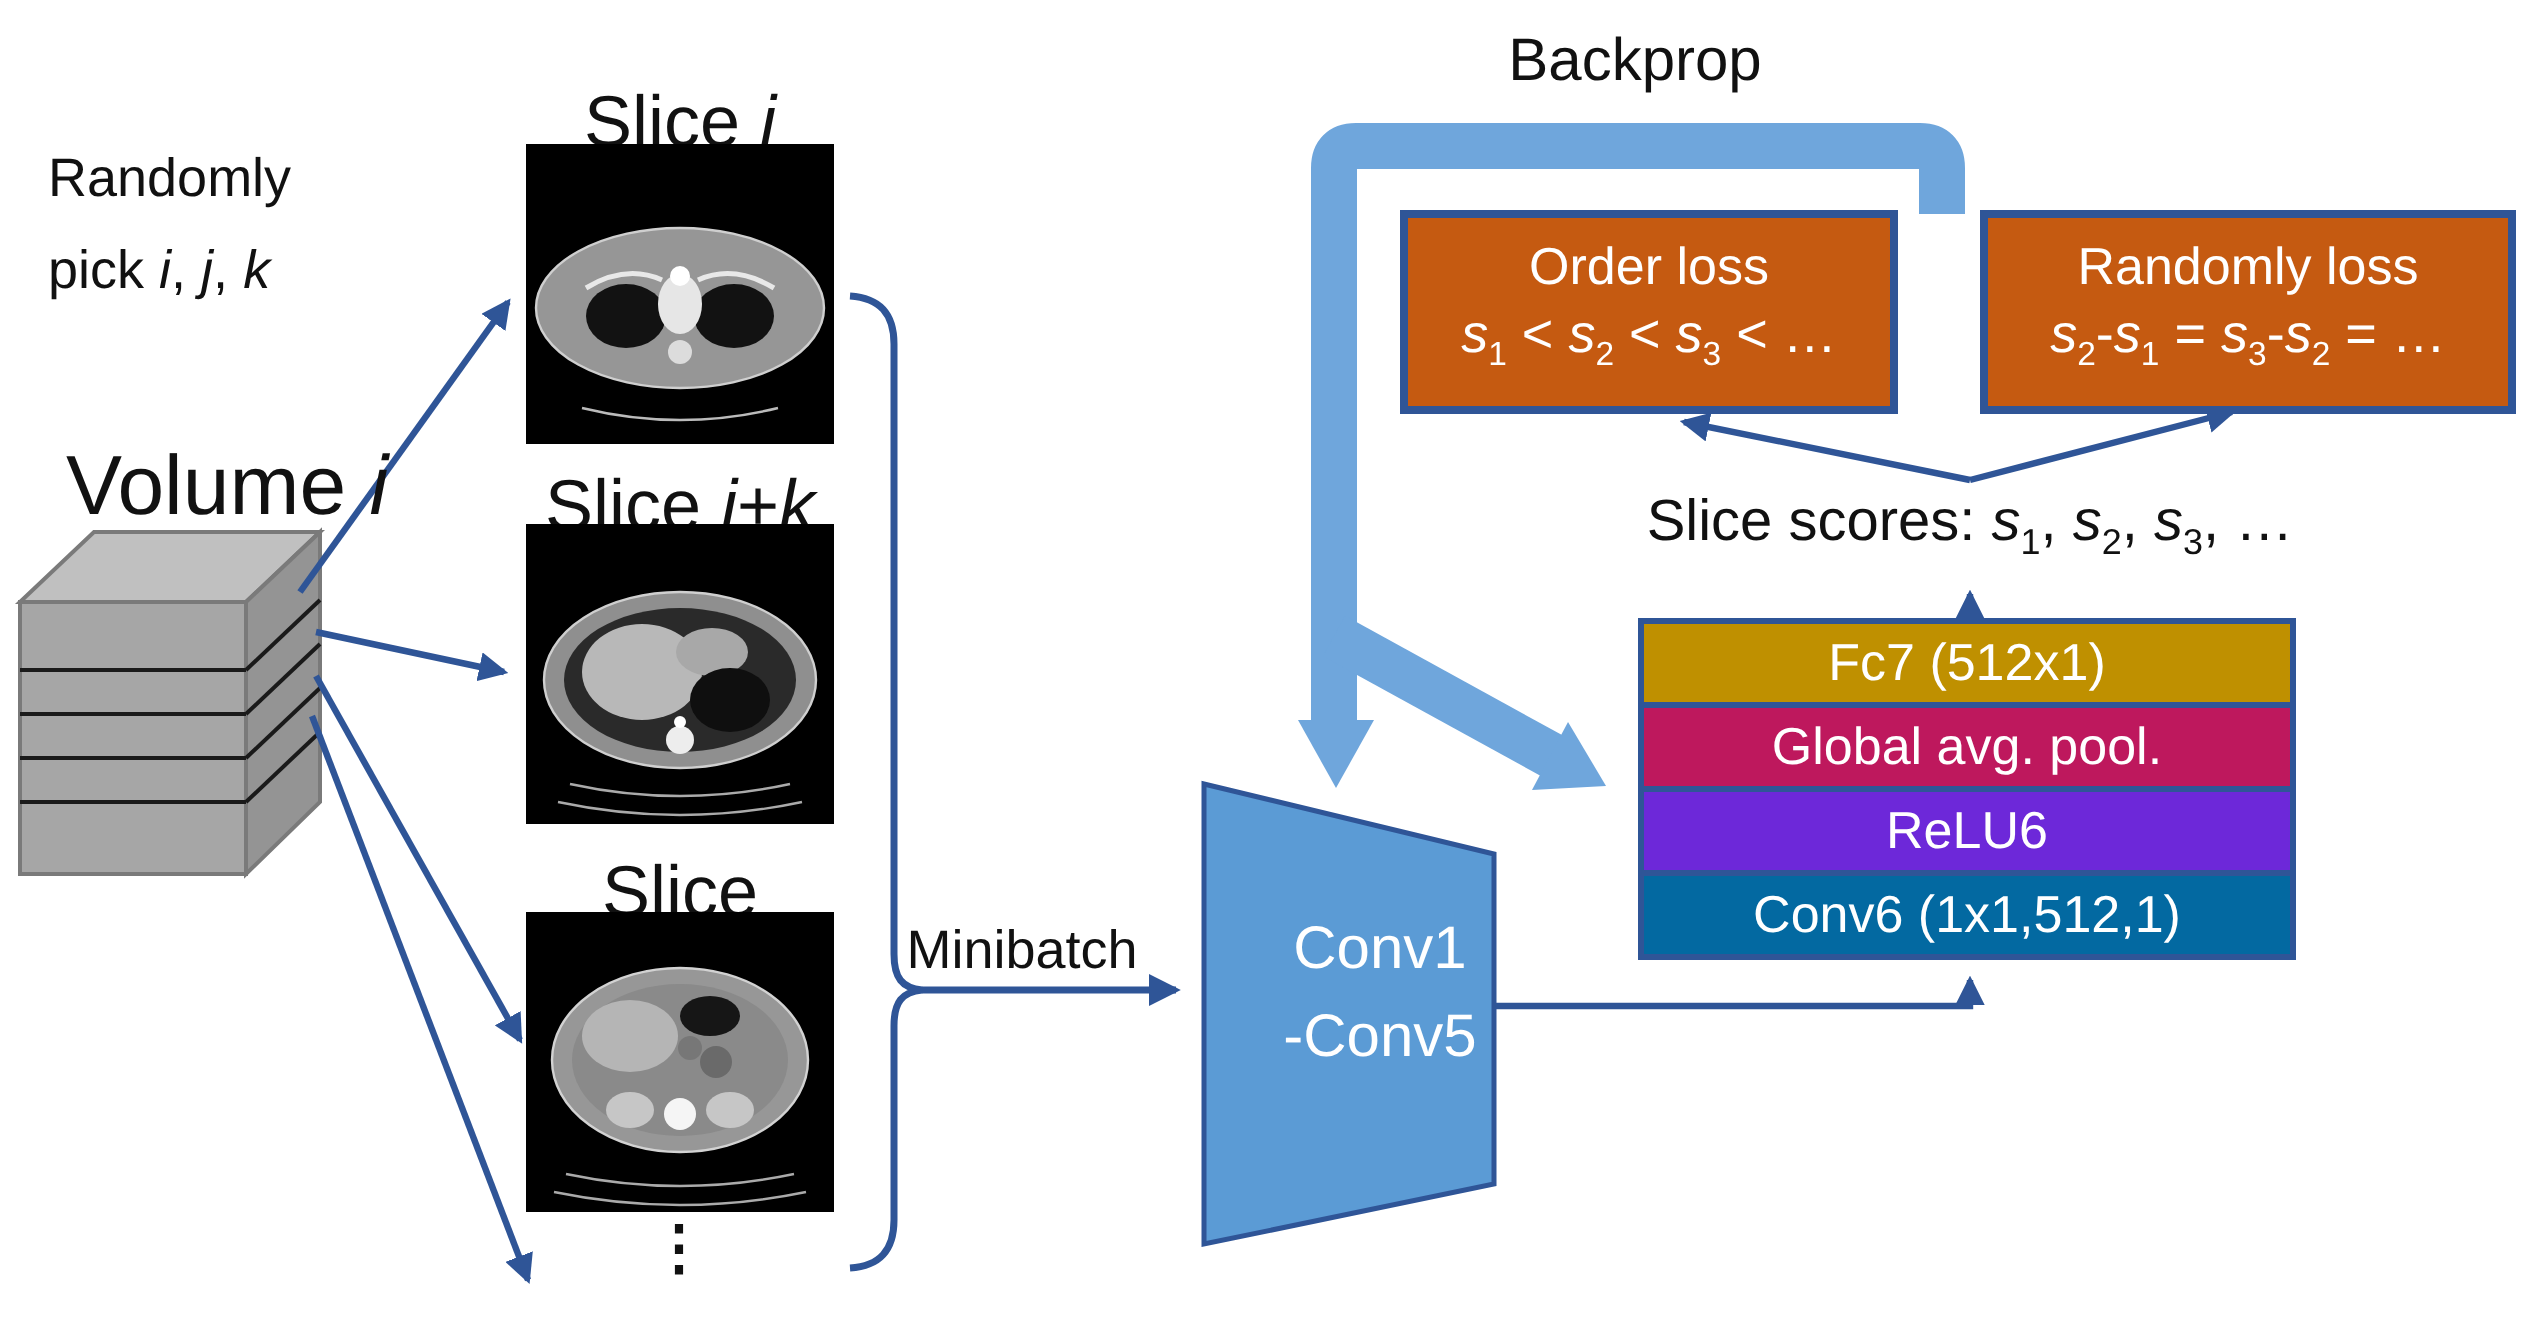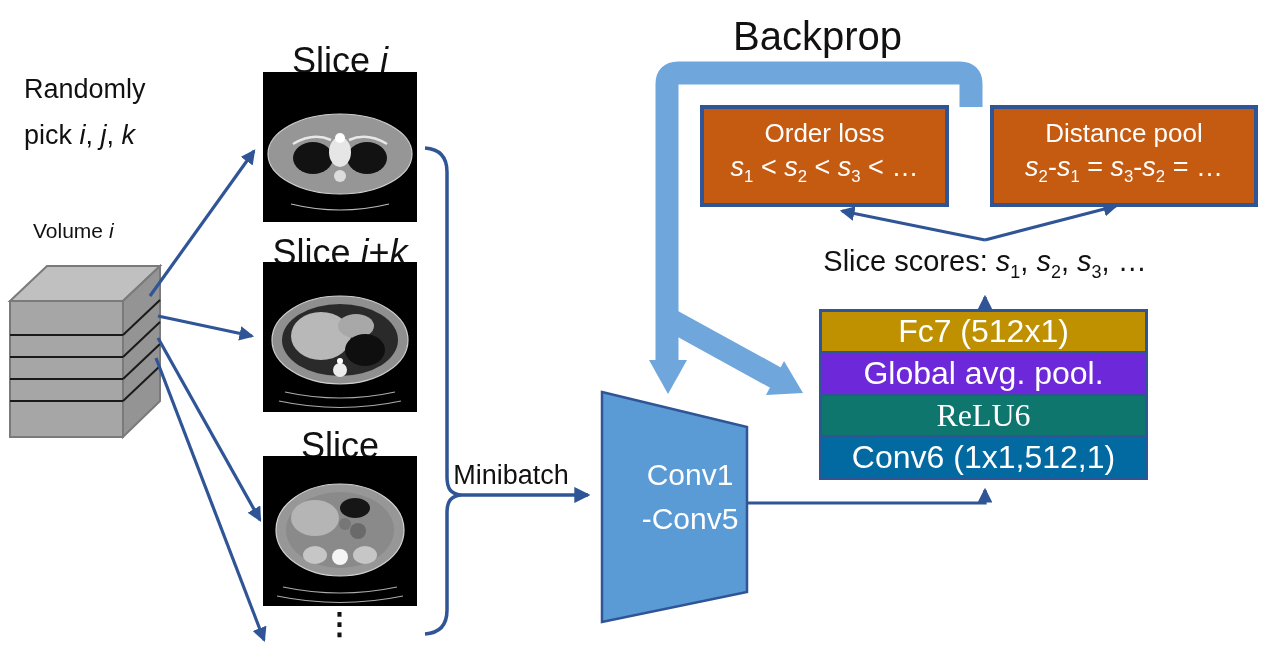--- a/index.html
+++ b/index.html
@@ -3,39 +3,39 @@
 <meta charset="utf-8">
 <style>
   html,body{margin:0;padding:0;background:#ffffff;}
   .canvas{position:relative;width:1265px;height:661px;background:#ffffff;
           font-family:"Liberation Sans",sans-serif;overflow:hidden;color:#111;}
   svg.layer{position:absolute;left:0;top:0;width:1265px;height:661px;pointer-events:none;}
   .t{position:absolute;color:#111;}
   i{font-style:italic;}
   sub{font-size:0.62em;}
   .instruction{left:24px;top:66px;font-size:27px;line-height:46px;}
-  .volume-label{left:33px;top:219px;font-size:21px;}
+  .volume-label{left:33px;top:219px;font-size:42px;}
   .slice-label{width:154px;font-size:36px;text-align:center;}
   .slice-img{position:absolute;left:263px;width:154px;height:150px;background:#000;}
   .ellipsis{left:263px;top:606px;width:154px;font-size:30px;font-weight:bold;text-align:center;letter-spacing:1px;}
   .minibatch{left:436px;top:460px;width:150px;font-size:27px;text-align:center;}
   .backbone-label{left:602px;top:453px;width:176px;font-size:30px;line-height:44px;color:#fff;text-align:center;}
   .head-stack{position:absolute;left:819px;top:309px;width:329px;height:171px;
               border:3px solid #2F5597;box-sizing:border-box;display:flex;flex-direction:column;}
-  .head-row{flex:1;display:flex;align-items:center;justify-content:center;color:#fff;font-size:32px;}
+  .head-row{flex:1;display:flex;align-items:center;justify-content:center;color:#fff;font-size:26px;}
   .head-row + .head-row{border-top:3px solid #2F5597;}
   .slice-scores{left:790px;top:245px;width:390px;font-size:29px;text-align:center;}
   .loss-box{position:absolute;top:105px;height:102px;background:#C55A11;border:4px solid #2F5597;
             box-sizing:border-box;color:#fff;display:flex;flex-direction:column;
             align-items:center;justify-content:center;gap:5px;}
   .loss-title{font-size:26px;line-height:28px;}
   .loss-formula{font-size:27px;line-height:30px;}
   .order-loss{left:700px;width:249px;}
   .distance-loss{left:990px;width:268px;}
-  .backprop{left:700px;top:14px;width:235px;font-size:40px;text-align:center;}
+  .backprop{left:700px;top:14px;width:235px;font-size:30px;text-align:center;}
 </style>
 </head>
 <body>
 
 <div class="canvas">
 
   <svg class="layer" viewBox="0 0 1265 661">
     <defs>
       <marker id="ah" viewBox="0 0 10 10" refX="8.5" refY="5" markerWidth="4.6" markerHeight="4.6" orient="auto-start-reverse">
         <path d="M0,0 L10,5 L0,10 z" fill="#2F5597"></path>
@@ -142,31 +142,31 @@
 
   <div class="t minibatch">Minibatch</div>
 
   <div class="t backbone-label">
     <div>Conv1</div>
     <div>-Conv5</div>
   </div>
 
   <div class="head-stack">
     <div class="head-row" style="background: rgb(191, 144, 0);">Fc7 (512x1)</div>
-    <div class="head-row" style="background: #6d28d9;">Global avg. pool.</div>
-    <div class="head-row" style="background: #0f766e; font-family: Liberation Serif, serif;">ReLU6</div>
+    <div class="head-row" style="background: #be185d;">Global avg. pool.</div>
+    <div class="head-row" style="background: #6d28d9;">ReLU6</div>
     <div class="head-row" style="background: #0369a1;">Conv6 (1x1,512,1)</div>
   </div>
 
   <div class="t slice-scores">Slice scores: <i>s</i><sub>1</sub>, <i>s</i><sub>2</sub>, <i>s</i><sub>3</sub>, …</div>
 
   <div class="loss-box order-loss">
     <div class="loss-title">Order loss</div>
     <div class="loss-formula"><i>s</i><sub>1</sub> &lt; <i>s</i><sub>2</sub> &lt; <i>s</i><sub>3</sub> &lt; …</div>
   </div>
   <div class="loss-box distance-loss">
-    <div class="loss-title">Distance pool</div>
+    <div class="loss-title">Randomly loss</div>
     <div class="loss-formula"><i>s</i><sub>2</sub>-<i>s</i><sub>1</sub> = <i>s</i><sub>3</sub>-<i>s</i><sub>2</sub> = …</div>
   </div>
 
   <div class="t backprop">Backprop</div>
 
 </div>
 
 </body></html>

